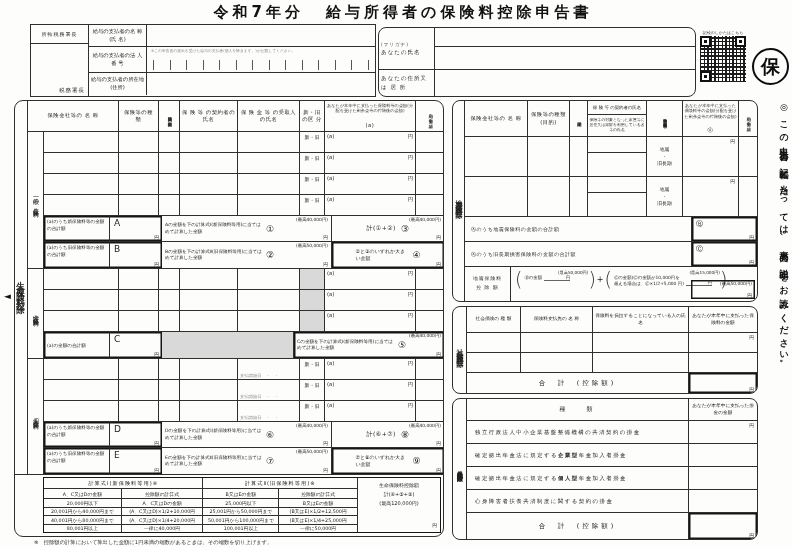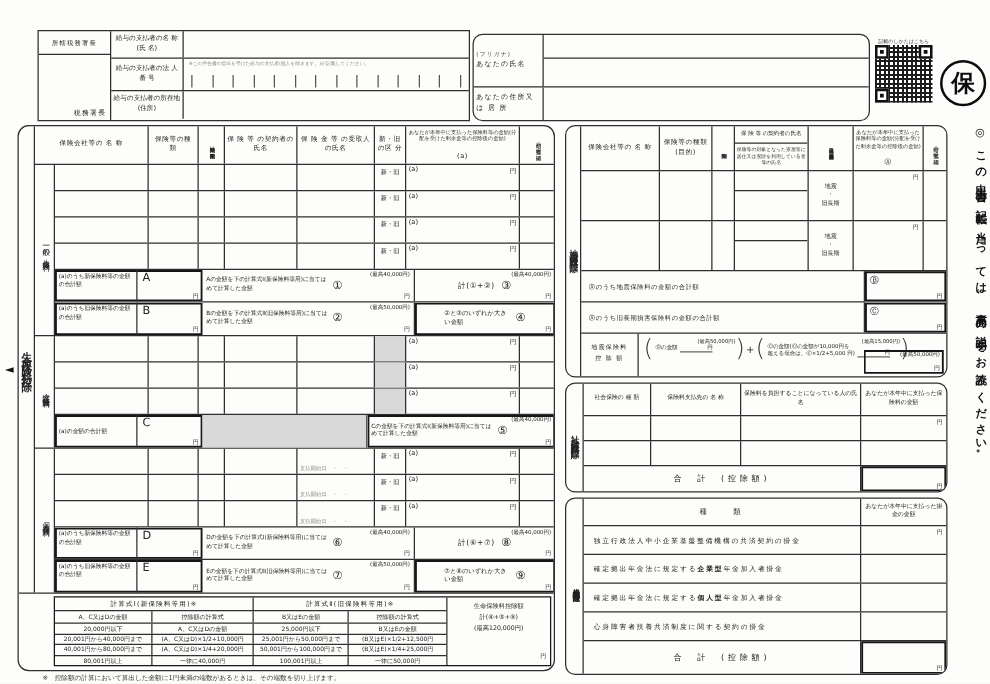--- a/index.html
+++ b/index.html
@@ -135,20 +135,23 @@
   .mlabel b{font-weight:bold;}
   .mnote{left:766px;top:102px;height:436px;width:24px;writing-mode:vertical-rl;text-orientation:upright;
     font-size:9px;font-weight:bold;letter-spacing:2.5px;color:#111;}
   .marker{left:4px;top:291px;font-size:9px;color:#111;}
 </style>
 </head>
 <body>
 
 <div class="sheet">
 
+  <div class="abs titlebar">
+    <span>令和7年分</span><span class="titlegap"></span><span>給与所得者の保険料控除申告書</span>
+  </div>
 
   <div class="abs hdrL">
     <div class="taxcol">
       <div class="taxtop">所轄税務署長</div>
       <span class="taxsfx">税務署長</span>
     </div>
     <div class="prows">
       <div class="prow" style="height:22px">
         <div class="plab">給与の支払者の名 称(氏 名)</div>
         <div class="pval"></div>

